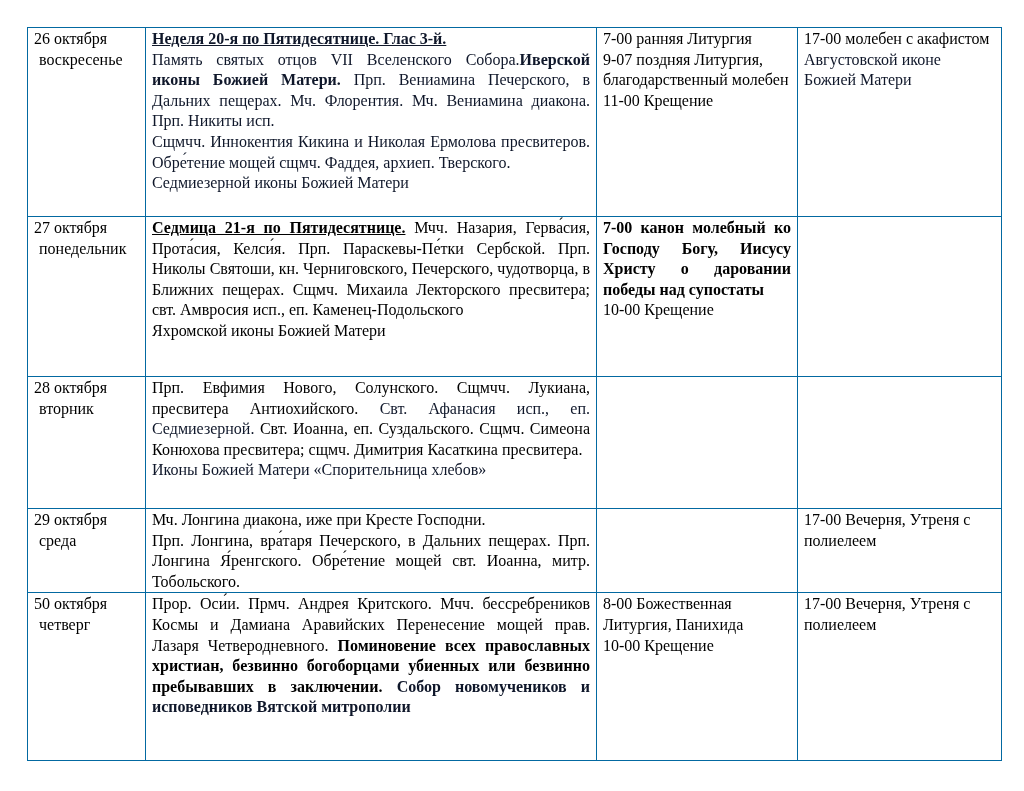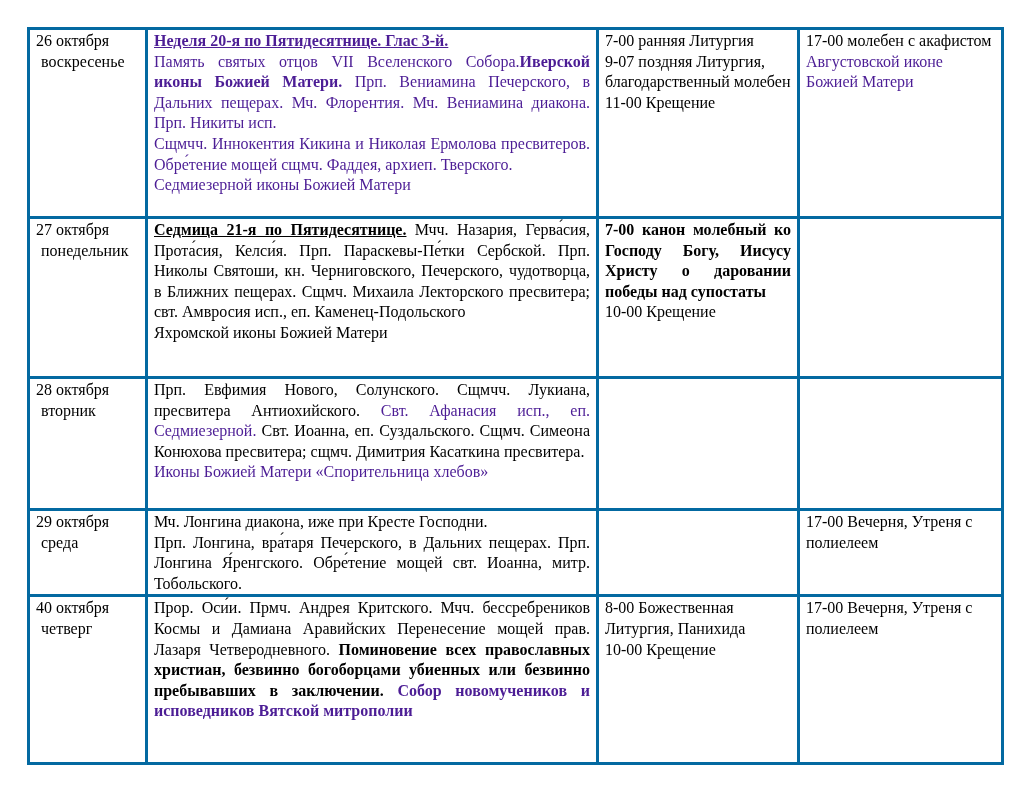--- a/index.html
+++ b/index.html
@@ -4,33 +4,33 @@
   <style>
     html, body { margin: 0; padding: 0; background: #ffffff; }
     body { width: 1024px; height: 791px; position: relative; overflow: hidden;
            font-family: "Liberation Serif", "DejaVu Serif", serif; color: #000; }
     table.schedule {
       position: absolute; left: 27px; top: 27px;
       width: 974px; border-collapse: collapse; table-layout: fixed;
       font-size: 16px; line-height: 20.6px;
     }
     table.schedule td {
-      border: 3px solid #0369a1; vertical-align: top; padding: 1px 6px 0 6px;
+      border: 1px solid #0369a1; vertical-align: top; padding: 1px 6px 0 6px;
     }
     col.c-date { width: 118px; }
     col.c-saints { width: 451px; }
     col.c-morning { width: 201px; }
     col.c-evening { width: 204px; }
     tr.r1 { height: 189px; } tr.r2 { height: 160px; } tr.r3 { height: 132px; }
     tr.r4 { height: 82px; } tr.r5 { height: 168px; }
     .date-line { display: block; }
     .date-line.wd { padding-left: 5px; }
     .saints { text-align: justify; }
     .saints .para { display: block; }
-    .red { color: #4c1d95; }
+    .red { color: #0f172a; }
     .b { font-weight: bold; }
     .u { text-decoration: underline; }
     .svc { display: block; }
   </style>
 </head>
 <body>
 
 <table class="schedule">
   <colgroup>
     <col class="c-date">
@@ -96,21 +96,21 @@
           <span class="para"><span>Мч. Лонгина диакона, иже при Кресте Господни.</span></span>
           <span class="para"><span>Прп. Лонгина, вра́таря Печерского, в Дальних пещерах. Прп. Лонгина Я́ренгского. Обре́тение мощей свт. Иоанна, митр. Тобольского.</span></span>
         </td>
       <td></td>
       <td>
           <span class="svc">17-00 Вечерня, Утреня с полиелеем</span>
         </td>
     </tr>
     <tr class="r5">
       <td>
-        <span class="date-line">40 октября</span>
+        <span class="date-line">50 октября</span>
         <span class="date-line wd">четверг</span>
       </td>
       <td class="saints">
           <span class="para"><span>Прор. Оси́и. Прмч. Андрея Критского. Мчч. бессребреников Космы и Дамиана Аравийских Перенесение мощей прав. Лазаря Четверодневного. </span><span class="b">Поминовение всех православных христиан, безвинно богоборцами убиенных или безвинно пребывавших в заключении.</span><span class="red b"> Собор новомучеников и исповедников Вятской митрополии</span></span>
         </td>
       <td>
           <span class="svc">8-00 Божественная Литургия, Панихида</span>
           <span class="svc">10-00 Крещение</span>
         </td>
       <td>

